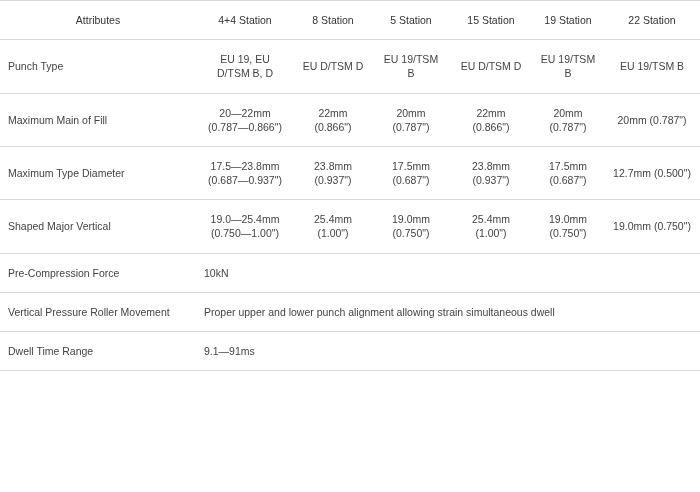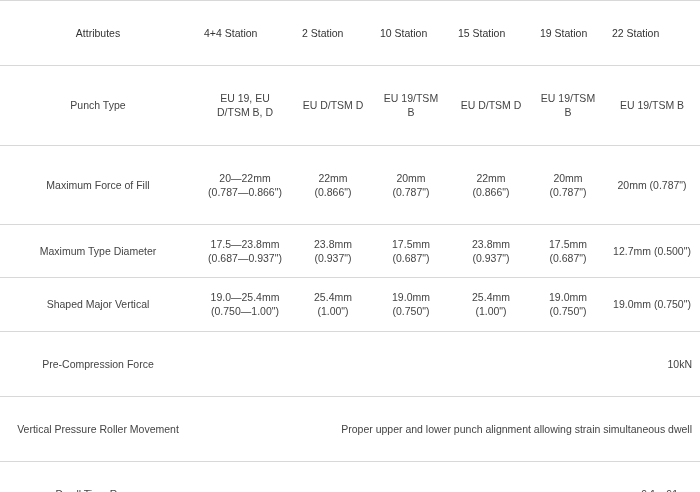--- a/index.html
+++ b/index.html
@@ -16,51 +16,51 @@
   }
   table.spec-table {
     width: 700px;
     border-collapse: collapse;
     table-layout: fixed;
   }
   table.spec-table th,
   table.spec-table td {
     border-top: 1px solid #d8d8d8;
     border-bottom: 1px solid #d8d8d8;
-    padding: 25px 8px;
+    padding: 12px 8px;
     vertical-align: middle;
     font-size: 10.5px;
     line-height: 1.35;
     font-weight: normal;
     margin-left: 23px;
   }
   thead th {
     border-top: none;
     border-bottom: 1px solid #c9c9c9;
     font-weight: bold;
     font-size: 10.5px;
     color: #333333;
-    text-align: left;
+    text-align: center;
     padding-top: 6px;
     padding-bottom: 9px;
   }
   thead th.col-attr {
     text-align: center;
   }
   td.attr-cell {
-    text-align: center;
+    text-align: left;
     color: #444444;
     padding-left: 10px;
   }
   td.val-cell {
     text-align: center;
     color: #444444;
   }
   td.span-cell {
-    text-align: right;
+    text-align: left;
     color: #444444;
   }
   col.c0 { width: 196px; }
   col.c1 { width: 98px; }
   col.c2 { width: 78px; }
   col.c3 { width: 78px; }
   col.c4 { width: 82px; }
   col.c5 { width: 72px; }
   col.c6 { width: 96px; }
   tr.tall td { padding-top: 12px; padding-bottom: 12px; }
@@ -75,42 +75,42 @@
       <col class="c2">
       <col class="c3">
       <col class="c4">
       <col class="c5">
       <col class="c6">
   </colgroup>
   <thead>
     <tr>
       <th class="col-attr">Attributes</th>
       <th>4+4 Station</th>
-      <th>2 Station</th>
-      <th>10 Station</th>
+      <th>8 Station</th>
+      <th>5 Station</th>
       <th>15 Station</th>
       <th>19 Station</th>
       <th>22 Station</th>
     </tr>
   </thead>
   <tbody>
 
     <tr>
       <td class="attr-cell">Punch Type</td>
       <td class="val-cell">EU 19, EU D/TSM B, D</td>
       <td class="val-cell">EU D/TSM D</td>
       <td class="val-cell">EU 19/TSM B</td>
       <td class="val-cell">EU D/TSM D</td>
       <td class="val-cell">EU 19/TSM B</td>
       <td class="val-cell">EU 19/TSM B</td>
     </tr>
 
 
     <tr>
-      <td class="attr-cell">Maximum Force of Fill</td>
+      <td class="attr-cell">Maximum Main of Fill</td>
       <td class="val-cell">20—22mm (0.787—0.866")</td>
       <td class="val-cell">22mm (0.866")</td>
       <td class="val-cell">20mm (0.787")</td>
       <td class="val-cell">22mm (0.866")</td>
       <td class="val-cell">20mm (0.787")</td>
       <td class="val-cell">20mm (0.787")</td>
     </tr>
 
     <tr class="tall">
       <td class="attr-cell">Maximum Type Diameter</td>

